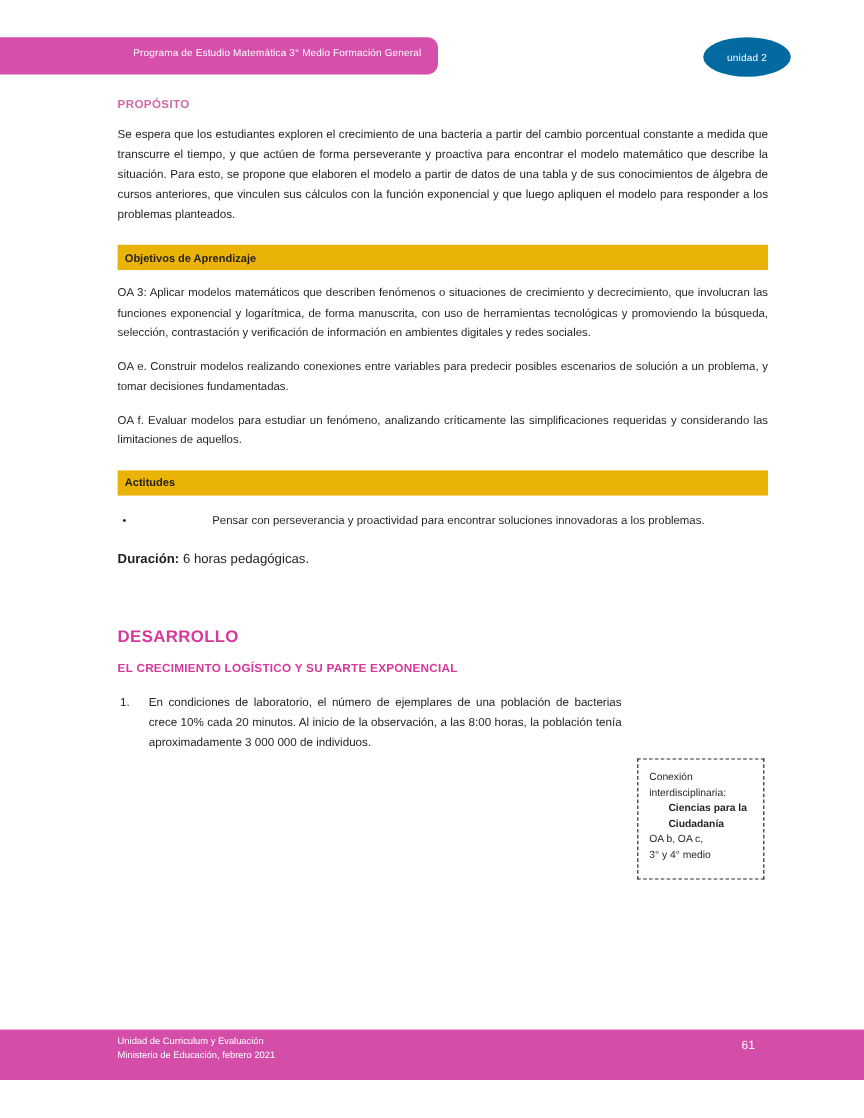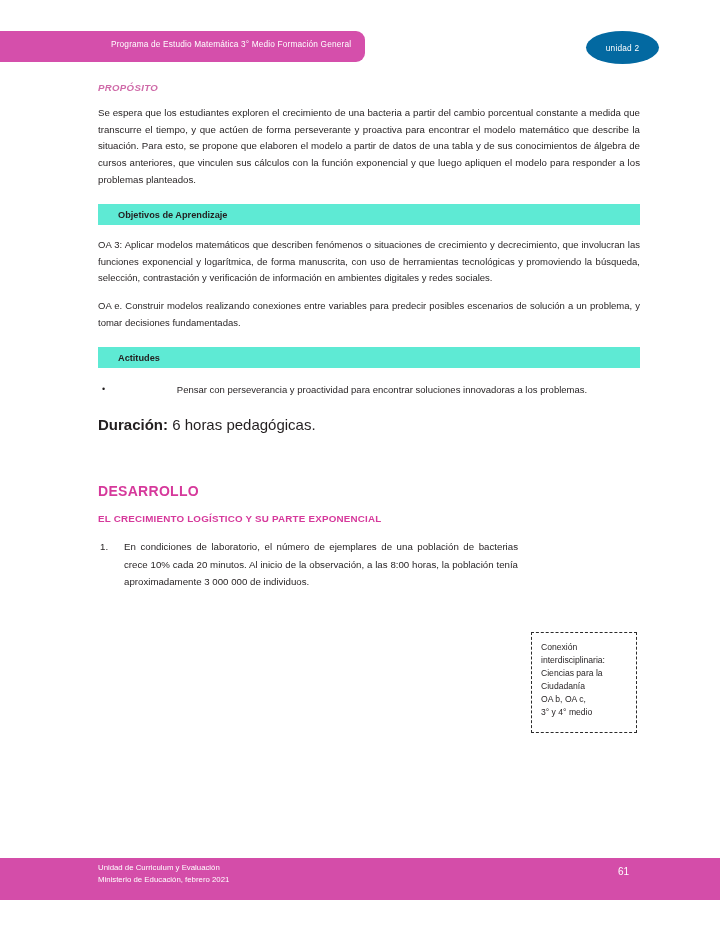--- a/index.html
+++ b/index.html
@@ -71,37 +71,36 @@
     margin: 0 0 26px 0;
     line-height: 1.3;
   }
 
   .section-label {
     color: #cf6aa8;
     font-size: 9.6px;
     font-weight: bold;
     letter-spacing: 0.35px;
     margin: 0 0 12px 0;
-    font-style: italic;
   }
 
   p.body {
     font-size: 9.7px;
     line-height: 1.72;
     text-align: justify;
     margin: 0 0 12px 0;
     color: #231f20;
   }
 
   .banner {
-    background: #5eead4;
+    background: #eab308;
     height: 21px;
     display: flex;
     align-items: center;
-    padding-left: 20px;
+    padding-left: 6px;
     box-sizing: border-box;
     margin: 16px 0 12px 0;
   }
   .banner-text {
     font-size: 9.2px;
     font-weight: bold;
     color: #231f20;
   }
 
   .oa-block {
@@ -121,21 +120,21 @@
   .bullet-dot {
     width: 26px;
     flex: 0 0 26px;
     padding-left: 4px;
     box-sizing: border-box;
     font-size: 9px;
   }
   .bullet-text { flex: 1; text-align: center; }
 
   .duracion {
-    font-size: 15px;
+    font-size: 11px;
     line-height: 1.6;
     margin: 0;
   }
   .duracion b { font-weight: bold; }
 
   
   .desarrollo-label {
     color: #d6399b;
     font-size: 14px;
     font-weight: bold;
@@ -171,21 +170,21 @@
     top: 632px;
     width: 106px;
     height: 101px;
     border: 1.4px dashed #2b2b2b;
     box-sizing: border-box;
     padding: 8px 7px 0 9px;
     font-size: 8.6px;
     line-height: 1.52;
     color: #231f20;
   }
-  .aside-box b { font-weight: normal; }
+  .aside-box b { font-weight: bold; margin-left: 16px; }
 
   
   .footer-band {
     position: absolute;
     left: 0;
     bottom: 32px;
     width: 720px;
     height: 42px;
     background: #d44da9;
   }
@@ -222,20 +221,23 @@
 
   <div class="banner">
     <span class="banner-text">Objetivos de Aprendizaje</span>
   </div>
 
   <div class="oa-block">
     <b>OA 3:</b><span> Aplicar modelos matemáticos que describen fenómenos o situaciones de crecimiento y decrecimiento, que involucran las funciones exponencial y logarítmica, de forma manuscrita, con uso de herramientas tecnológicas y promoviendo la búsqueda, selección, contrastación y verificación de información en ambientes digitales y redes sociales.</span>
   </div>
   <div class="oa-block">
     <b>OA e.</b><span> Construir modelos realizando conexiones entre variables para predecir posibles escenarios de solución a un problema, y tomar decisiones fundamentadas.</span>
+  </div>
+  <div class="oa-block">
+    <b>OA f.</b><span> Evaluar modelos para estudiar un fenómeno, analizando críticamente las simplificaciones requeridas y considerando las limitaciones de aquellos.</span>
   </div>
 
   <div class="banner">
     <span class="banner-text">Actitudes</span>
   </div>
 
   <div class="bullet-row">
     <span class="bullet-dot">•</span>
     <span class="bullet-text">Pensar con perseverancia y proactividad para encontrar soluciones innovadoras a los problemas.</span>
   </div>

